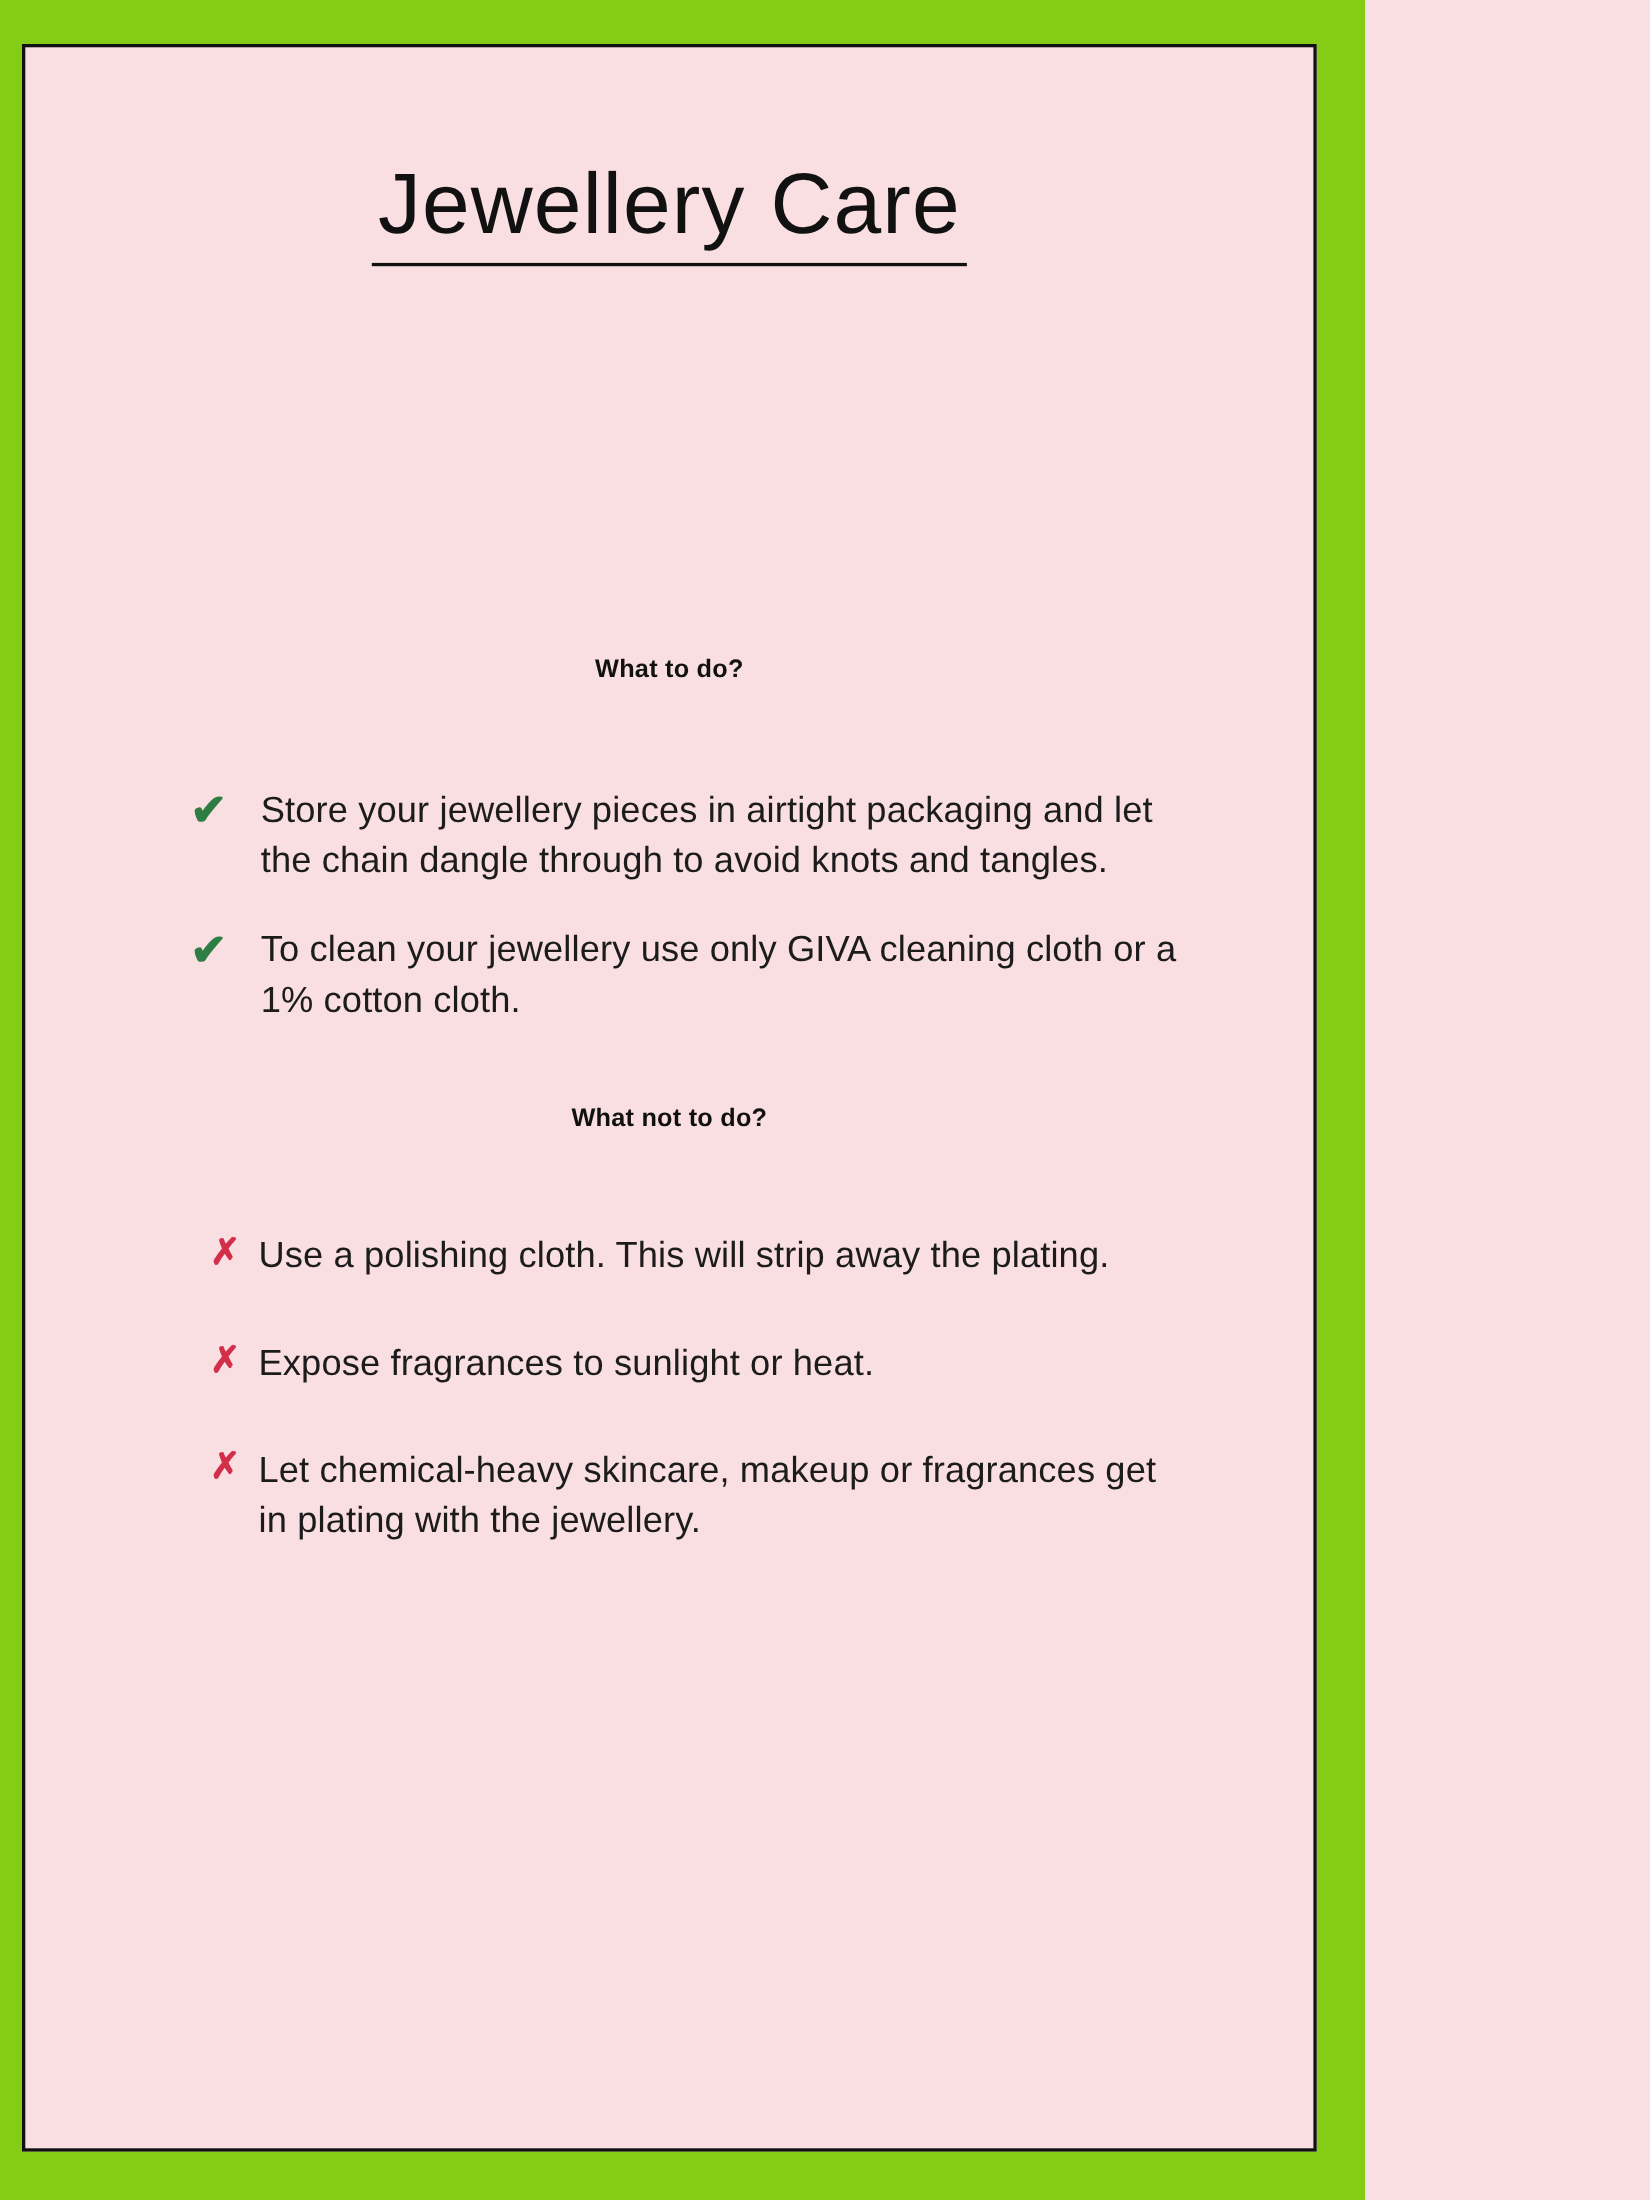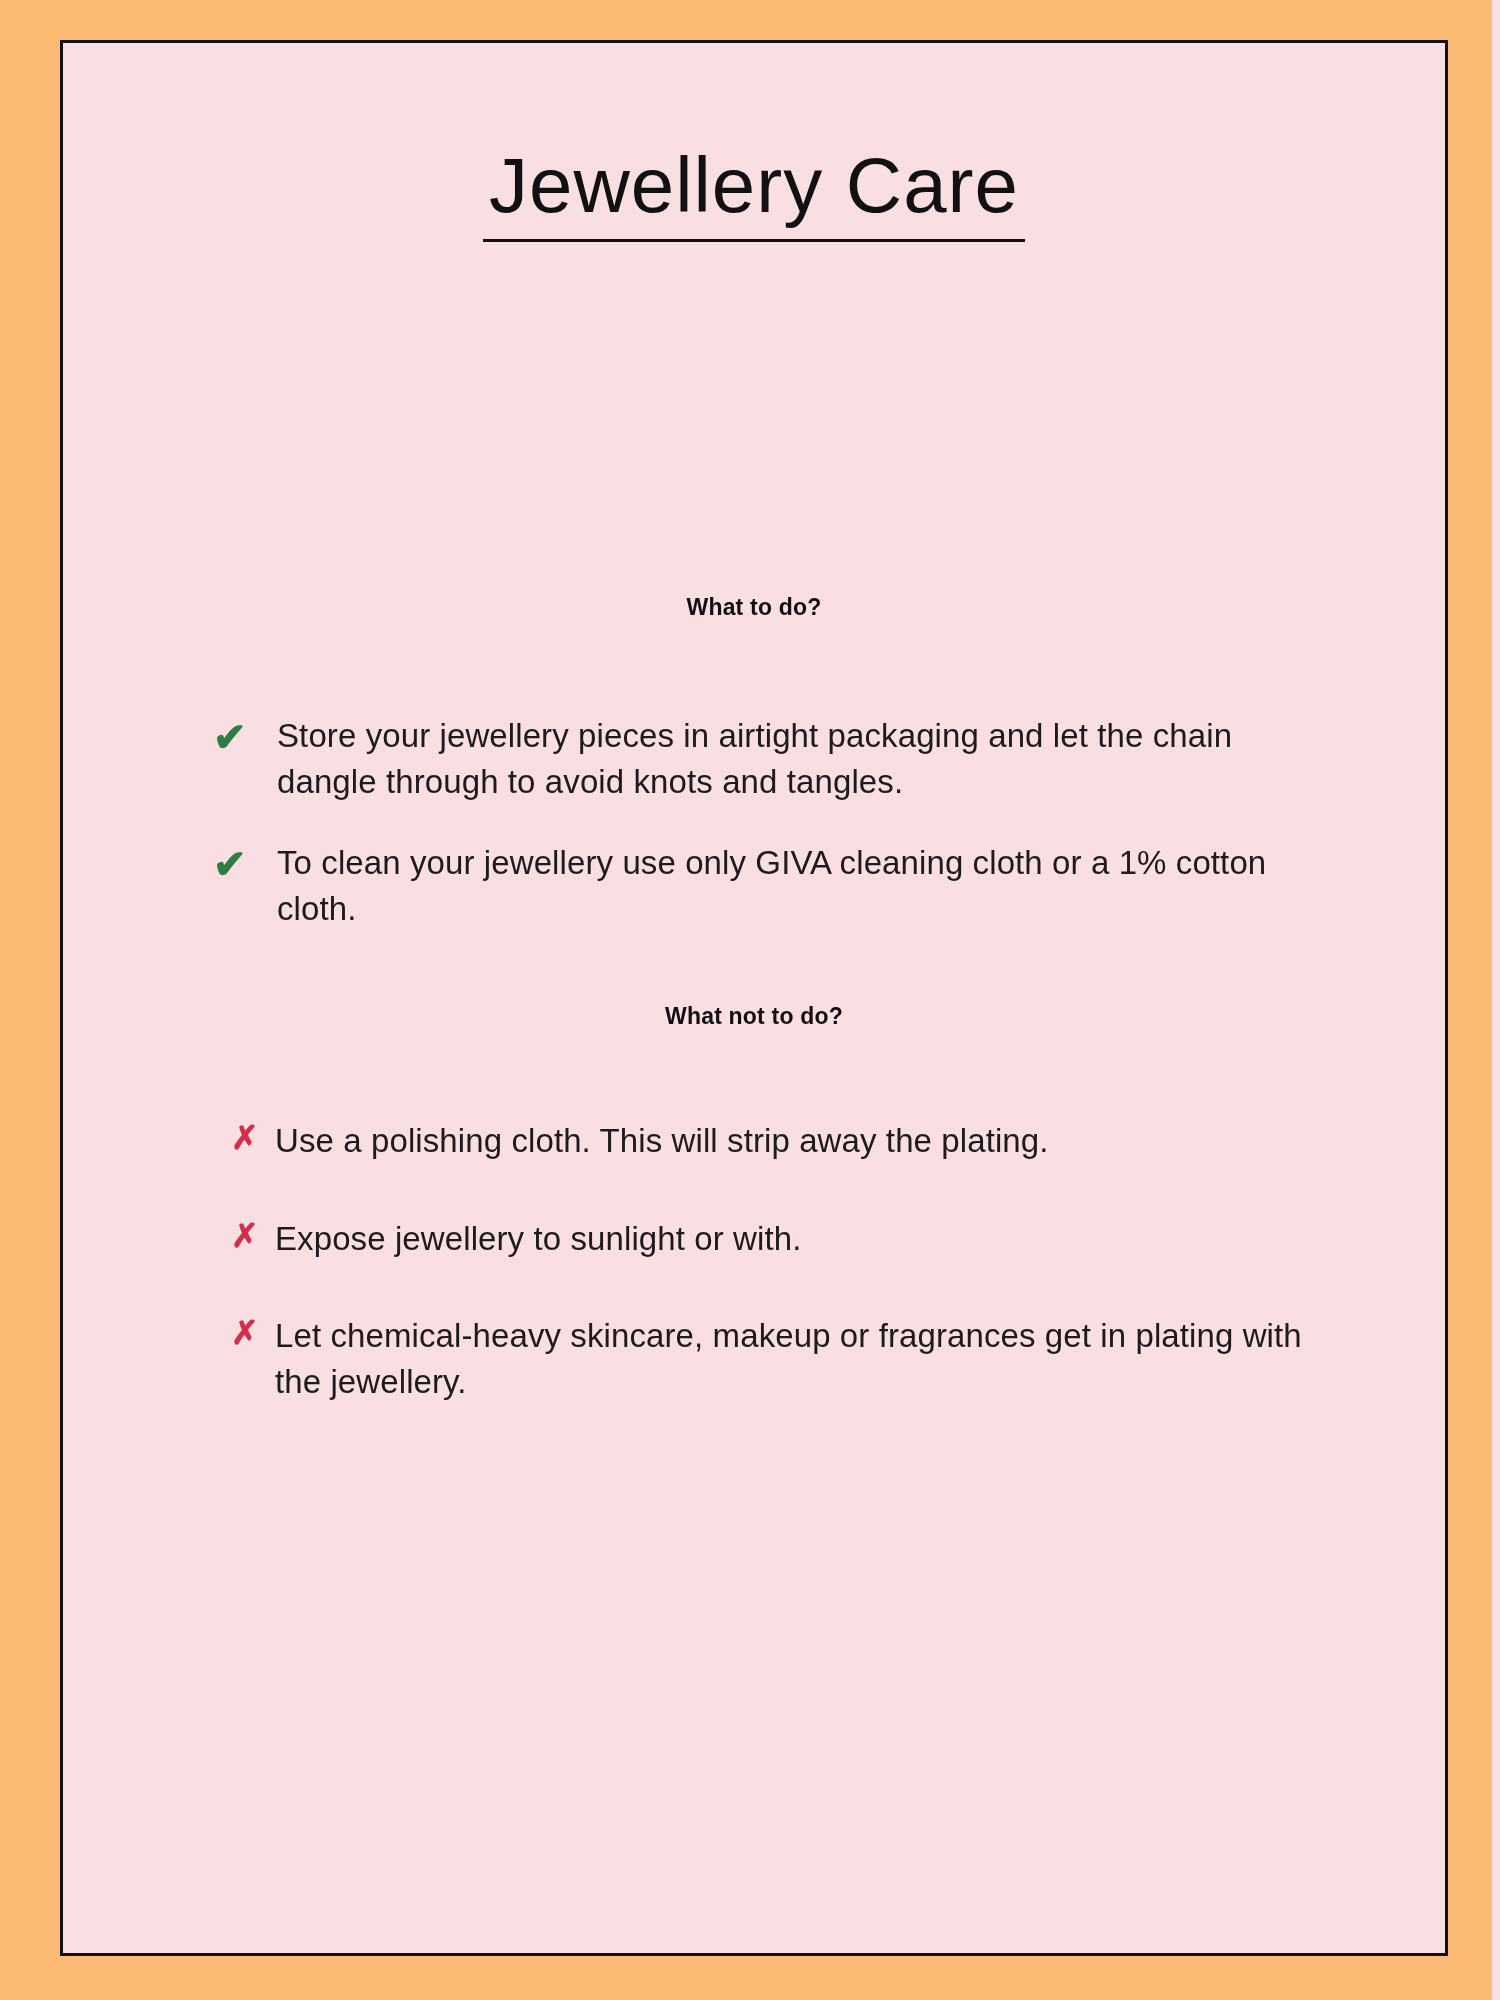--- a/index.html
+++ b/index.html
@@ -8,25 +8,25 @@
   }
   body {
     width: 1500px;
     height: 2000px;
     background: #f9dee2;
     font-family: "Liberation Sans", sans-serif;
     overflow: hidden;
   }
   .page {
     position: relative;
-    width: 1492px;
+    width: 1241px;
     height: 2000px;
-    background: #fdba74;
+    background: #84cc16;
     box-sizing: border-box;
-    padding: 40px 44px 44px 60px;
+    padding: 40px 44px 44px 20px;
   }
   .frame {
     position: relative;
     width: 100%;
     height: 100%;
     border: 3px solid #111111;
     box-sizing: border-box;
     background: #f9dee2;
   }
   .title-wrap {
@@ -119,21 +119,21 @@
 
     <div class="section">
       <div class="section-heading section-2-heading">What not to do?</div>
       <ul class="list list-dont">
         <li class="item">
           <span class="marker cross">✗</span>
           <span class="item-text">Use a polishing cloth. This will strip away the plating.</span>
         </li>
         <li class="item">
           <span class="marker cross">✗</span>
-          <span class="item-text">Expose jewellery to sunlight or with.</span>
+          <span class="item-text">Expose fragrances to sunlight or heat.</span>
         </li>
         <li class="item">
           <span class="marker cross">✗</span>
           <span class="item-text">Let chemical-heavy skincare, makeup or fragrances get in plating with the jewellery.</span>
         </li>
       </ul>
     </div>
 
   </div>
 </div>

